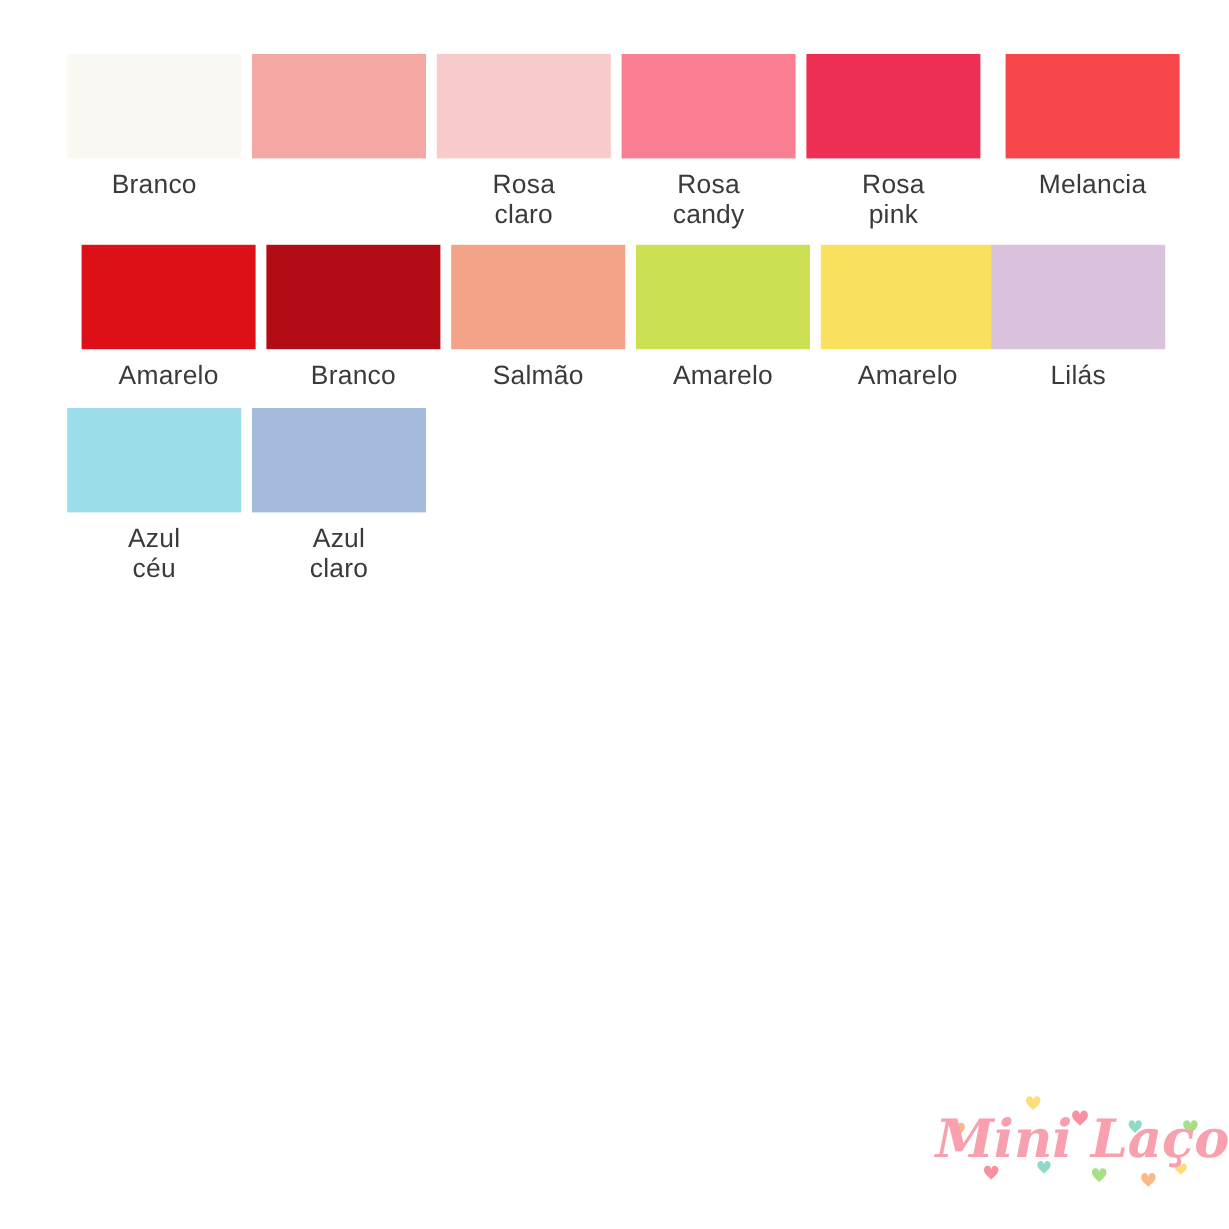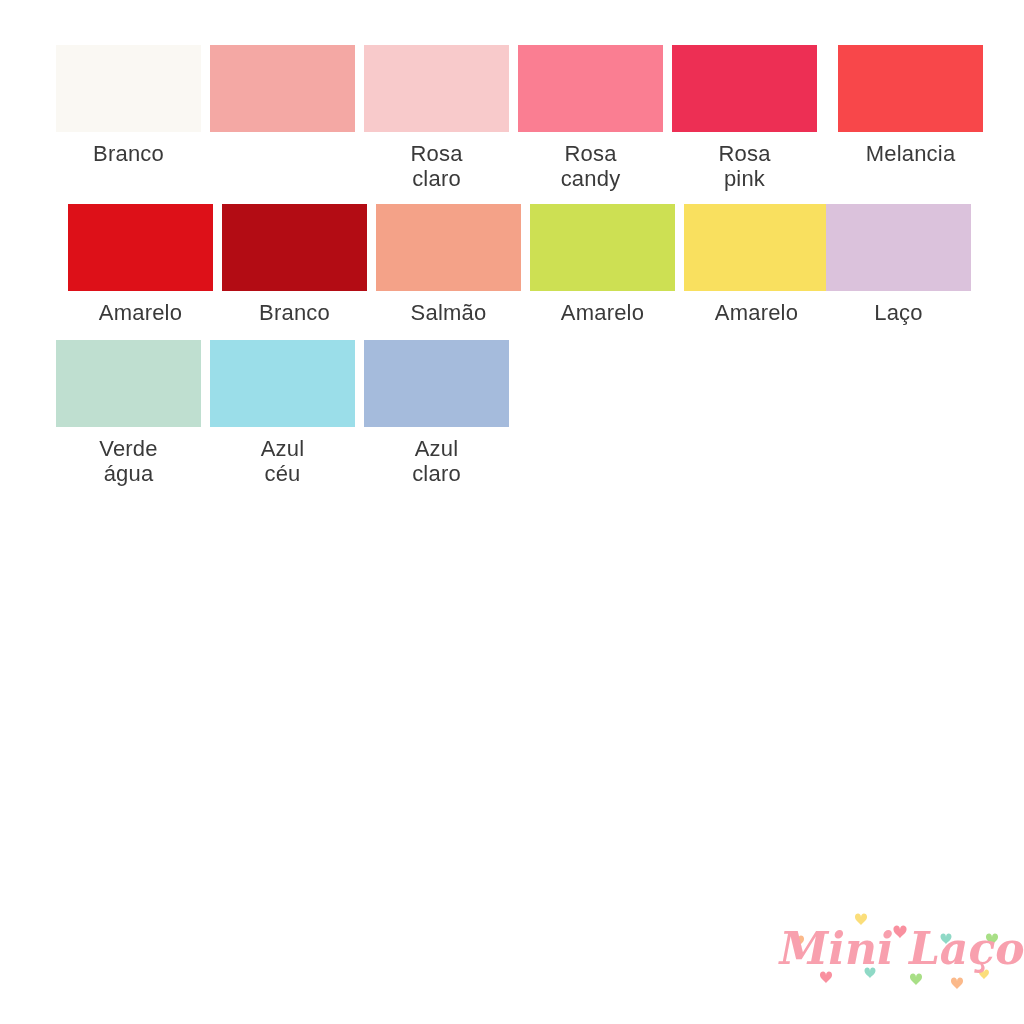--- a/index.html
+++ b/index.html
@@ -134,26 +134,21 @@
       <div class="swatch-cell row-1">
         <div class="swatch-chip" title="Pistache" style="background-color: rgb(205, 224, 83);"></div>
         <div class="swatch-label">Amarelo</div>
       </div>
       <div class="swatch-cell row-1">
         <div class="swatch-chip" title="Amarelo" style="background-color: rgb(249, 224, 95);"></div>
         <div class="swatch-label">Amarelo</div>
       </div>
       <div class="swatch-cell row-2">
         <div class="swatch-chip" title="Lilás" style="background-color: rgb(219, 194, 220);"></div>
-        <div class="swatch-label">Laço</div>
-      </div>
-      <div class="swatch-cell row-2">
-        <div class="swatch-chip" title="Verde água" style="background-color: rgb(191, 223, 208);"></div>
-        <div class="swatch-label">Verde
-água</div>
+        <div class="swatch-label">Lilás</div>
       </div>
       <div class="swatch-cell row-2">
         <div class="swatch-chip" title="Azul céu" style="background-color: rgb(155, 222, 233);"></div>
         <div class="swatch-label">Azul
 céu</div>
       </div>
       <div class="swatch-cell row-2">
         <div class="swatch-chip" title="Azul claro" style="background-color: rgb(165, 187, 220);"></div>
         <div class="swatch-label">Azul
 claro</div>

